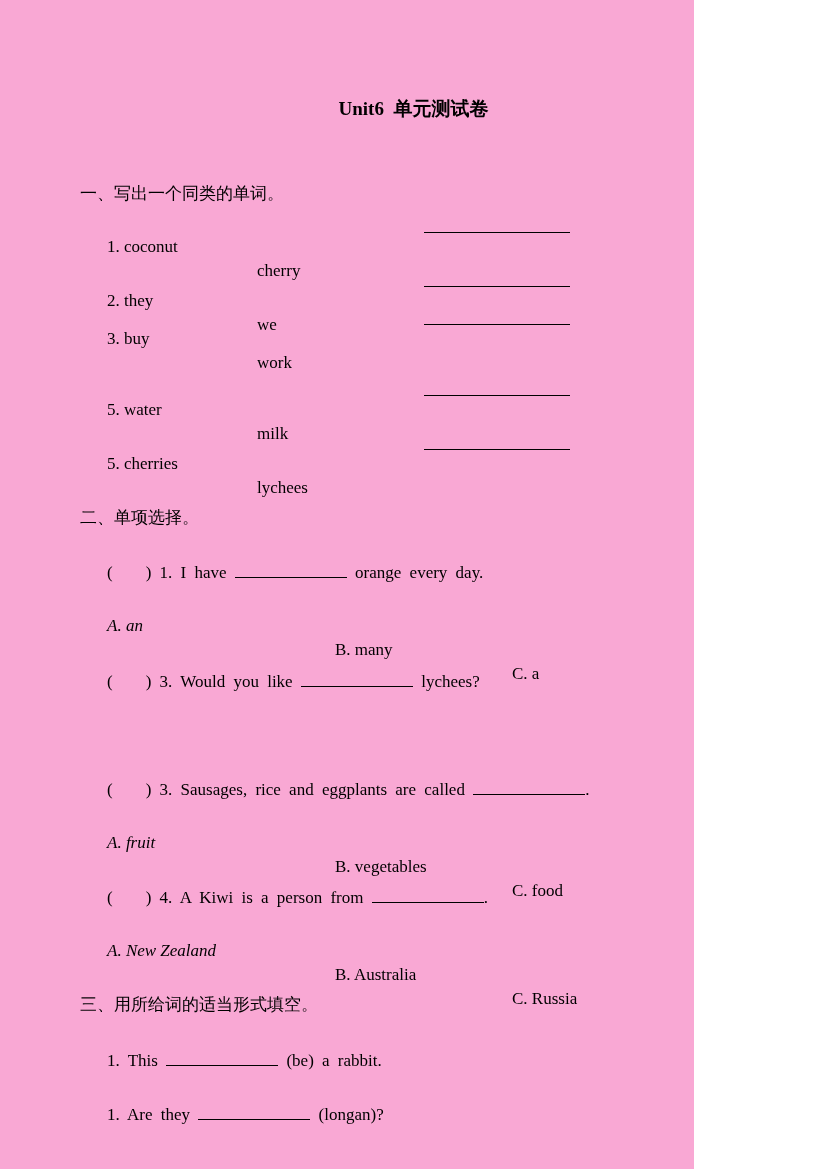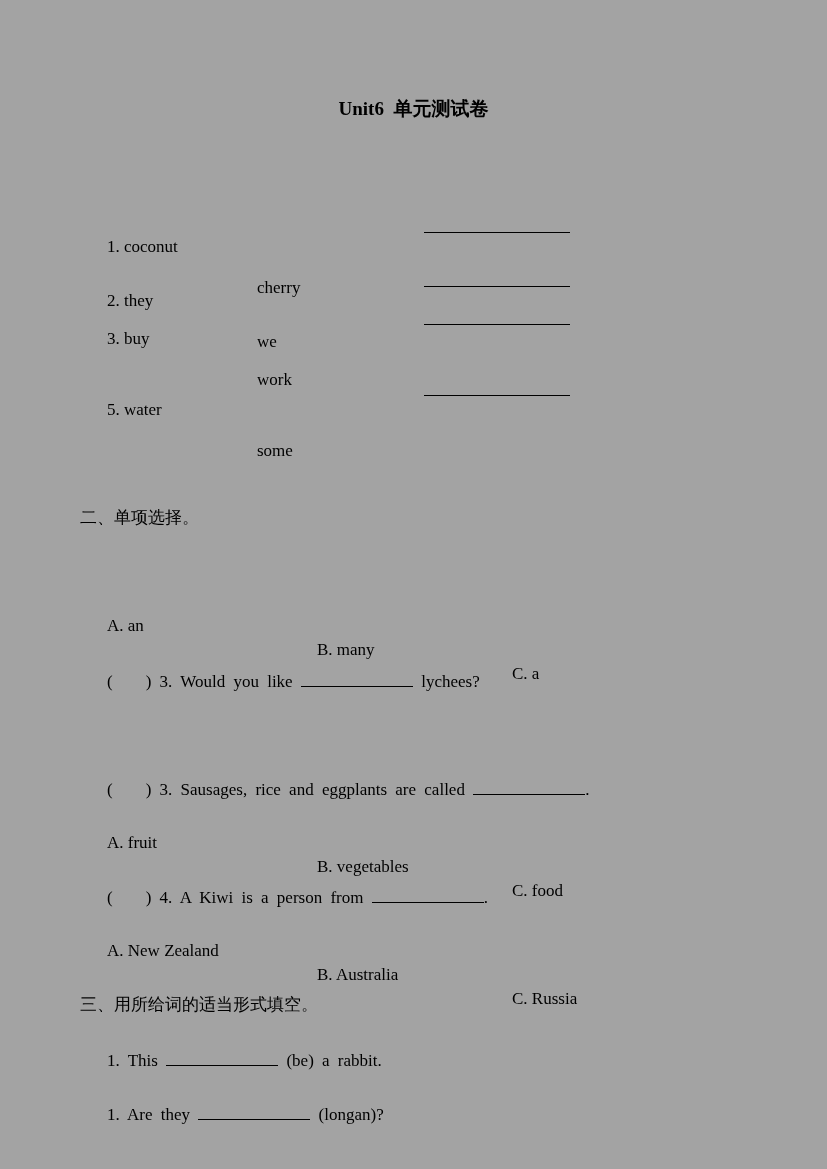--- a/index.html
+++ b/index.html
@@ -2,23 +2,23 @@
 <html><head>
 <meta charset="utf-8">
 <style>
   html, body {
     margin: 0;
     padding: 0;
     background: #ffffff;
   }
   .page {
     position: relative;
-    width: 827px;
+    width: 694px;
     height: 1169px;
-    background: #a3a3a3;
+    background: #f9a8d4;
     font-family: "Liberation Serif", "DejaVu Serif", serif;
     color: #000000;
     overflow: hidden;
   }
   .row {
     position: absolute;
     left: 0;
     width: 827px;
     height: 26px;
     font-size: 17px;
@@ -28,67 +28,78 @@
   .doc-title {
     top: 97px;
     text-align: center;
     font-weight: bold;
     font-size: 19px;
   }
   .heading { }
   .abs { position: absolute; white-space: pre; }
   .x-head  { left: 80px;  }
   .x-item  { left: 107px; }
-  .x-word2 { left: 257px; margin-top: 17px; }
-  .x-optA  { left: 107px; }
-  .x-optB  { left: 317px; }
+  .x-word2 { left: 257px; }
+  .x-optA  { left: 107px; font-style: italic; }
+  .x-optB  { left: 335px; }
   .x-optC  { left: 512px; }
   .stem { word-spacing: 4px; }
   .blank {
     display: inline-block;
     border-bottom: 1.4px solid #000;
     height: 17px;
     vertical-align: baseline;
   }
   .blank-wide   { position: absolute; left: 424px; width: 146px; top: 4px; }
   .blank-inline { width: 112px; word-spacing: 0; }
 </style>
 </head>
 <body>
 
 <div class="page">
 
   <div class="row doc-title">Unit6  单元测试卷</div>
 
+  <div class="row" style="top:158px">
+    <span class="abs x-head heading">一、写出一个同类的单词。</span>
+  </div>
 
   <div class="row" style="top:211px">
     <span class="abs x-item">1. coconut</span>
     <span class="abs x-word2">cherry</span>
     <span class="blank blank-wide"></span>
   </div>
   <div class="row" style="top:265px">
     <span class="abs x-item">2. they</span>
     <span class="abs x-word2">we</span>
     <span class="blank blank-wide"></span>
   </div>
   <div class="row" style="top:303px">
     <span class="abs x-item">3. buy</span>
     <span class="abs x-word2">work</span>
     <span class="blank blank-wide"></span>
   </div>
   <div class="row" style="top:374px">
     <span class="abs x-item">5. water</span>
-    <span class="abs x-word2">some</span>
+    <span class="abs x-word2">milk</span>
+    <span class="blank blank-wide"></span>
+  </div>
+  <div class="row" style="top:428px">
+    <span class="abs x-item">5. cherries</span>
+    <span class="abs x-word2">lychees</span>
     <span class="blank blank-wide"></span>
   </div>
 
   <div class="row" style="top:482px">
     <span class="abs x-head heading">二、单项选择。</span>
   </div>
 
+  <div class="row" style="top:536px">
+    <span class="abs x-item stem"><span>(    ) 1. I have </span><span class="blank blank-inline"></span><span> orange every day.</span></span>
+  </div>
   <div class="row" style="top:590px">
     <span class="abs x-optA">A. an</span>
     <span class="abs x-optB">B. many</span>
     <span class="abs x-optC">C. a</span>
   </div>
 
   <div class="row" style="top:645px">
     <span class="abs x-item stem"><span>(    ) 3. Would you like </span><span class="blank blank-inline"></span><span> lychees?</span></span>
   </div>
 

